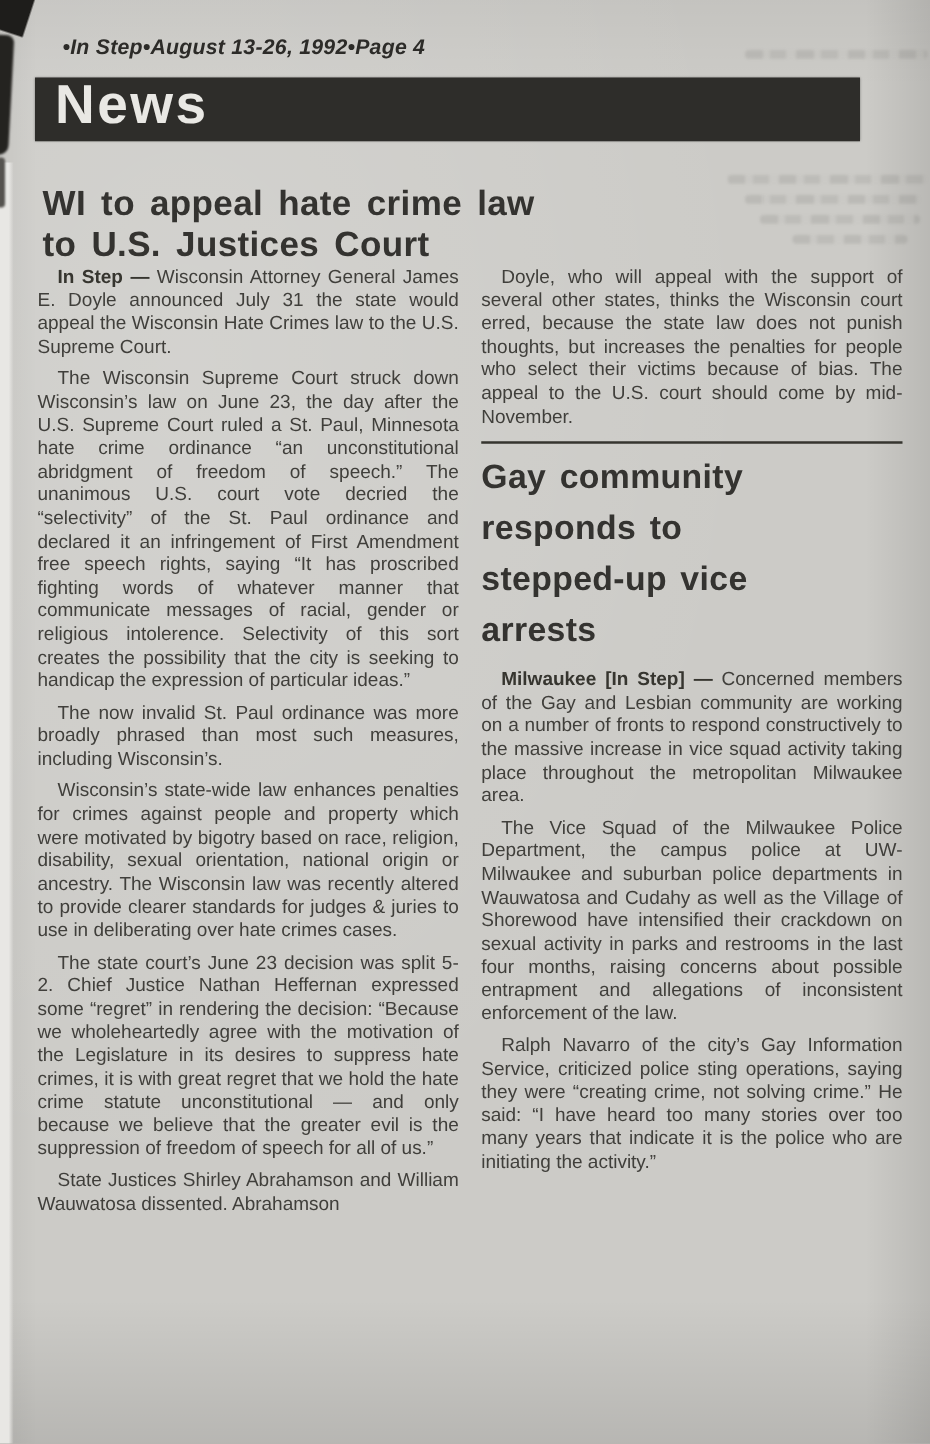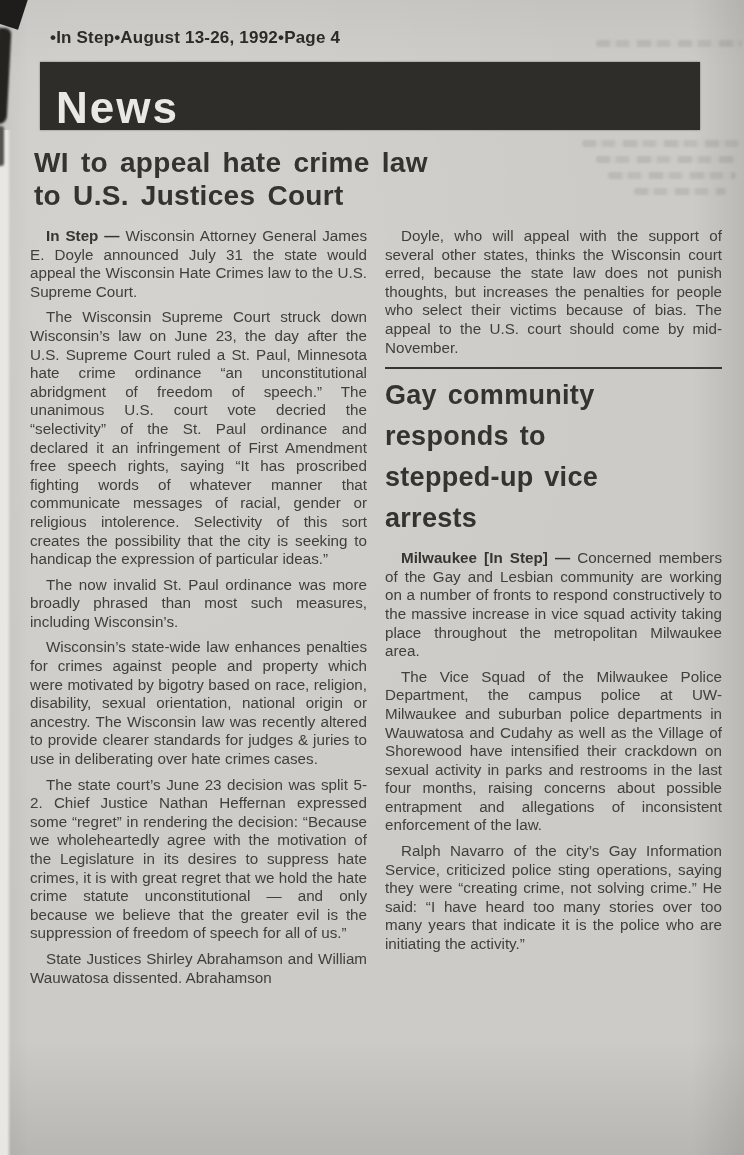--- a/index.html
+++ b/index.html
@@ -54,42 +54,43 @@
   .ghost-mid { left: 582px; top: 140px; width: 160px; }
   .ghost-mid .row:nth-child(2) { width: 140px; margin-left: 14px; }
   .ghost-mid .row:nth-child(3) { width: 128px; margin-left: 26px; }
   .ghost-mid .row:nth-child(4) { width: 92px;  margin-left: 52px; }
 
   
   .masthead {
     position: absolute; left: 50px; top: 28px;
     font-size: 17px; font-weight: 700; letter-spacing: 0.2px;
     color: #2c2b28;
+    font-style: italic;
   }
   
   .banner {
-    position: absolute; left: 40px; top: 62px; width: 660px; height: 68px;
+    position: absolute; left: 28px; top: 62px; width: 660px; height: 51px;
     background: #2e2d2a;
-    display: flex; align-items: flex-end;
+    display: flex; align-items: flex-start;
     box-shadow: 0 0 2px rgba(0,0,0,0.4);
   }
   .banner .banner-label {
     color: #e9e8e4; font-size: 44px; font-weight: 700;
     letter-spacing: 2px; margin-left: 16px; line-height: 1;
   }
   
   .headline1 {
     position: absolute; left: 34px; top: 146px; width: 560px;
     font-size: 28px; font-weight: 700; line-height: 33px;
     letter-spacing: 0.3px; word-spacing: 4px;
     color: #343330; white-space: pre-line;
   }
   
   .columns {
-    position: absolute; left: 30px; top: 227px; width: 692px;
+    position: absolute; left: 30px; top: 213px; width: 692px;
     display: flex; gap: 18px;
   }
   .col { width: 337px; }
   .col p {
     margin: 0 0 7px 0;
     font-size: 15.2px; line-height: 18.6px;
     text-align: justify; text-indent: 16px;
     color: #403f3b;
   }
   .col p .lead { font-weight: 700; color: #36352f; }

